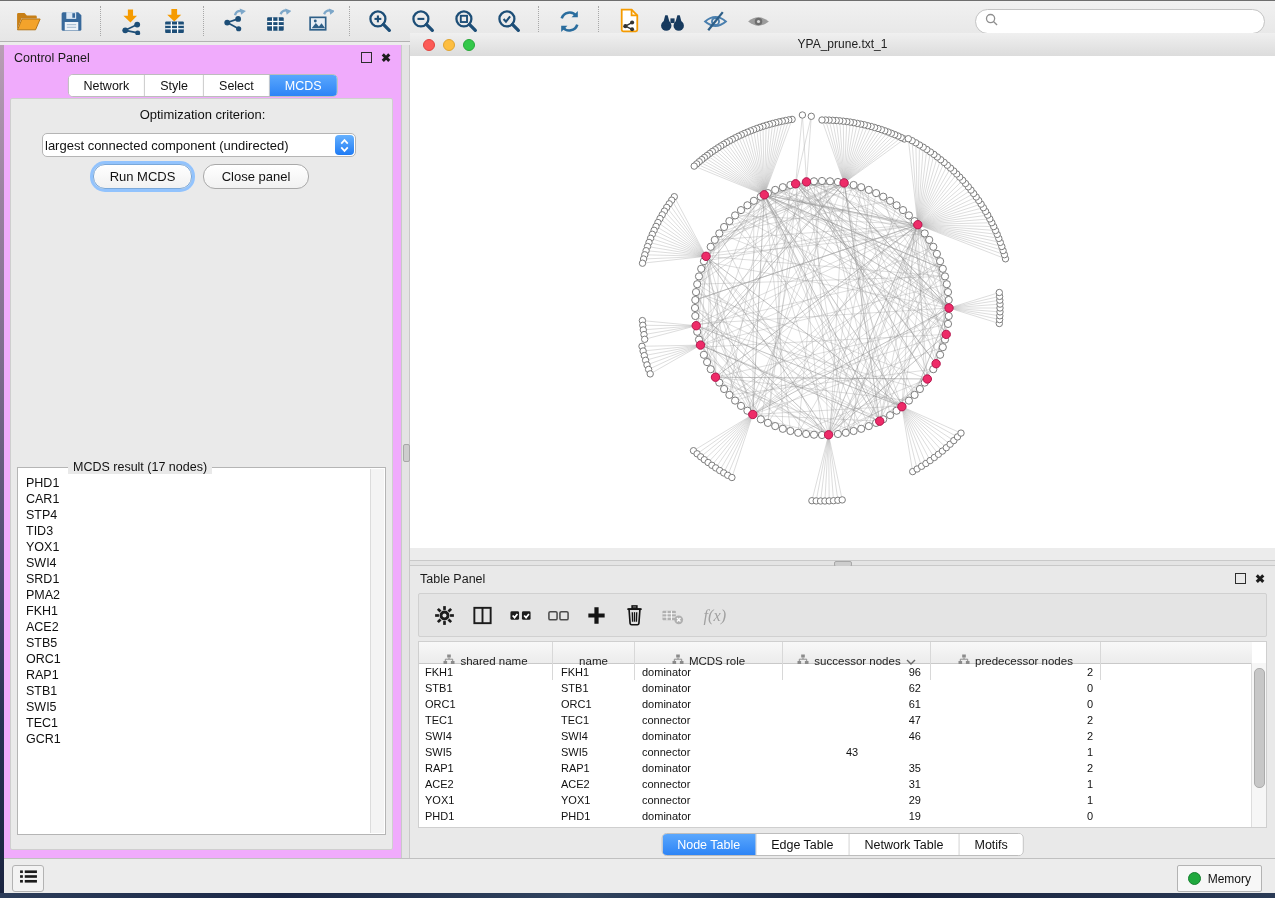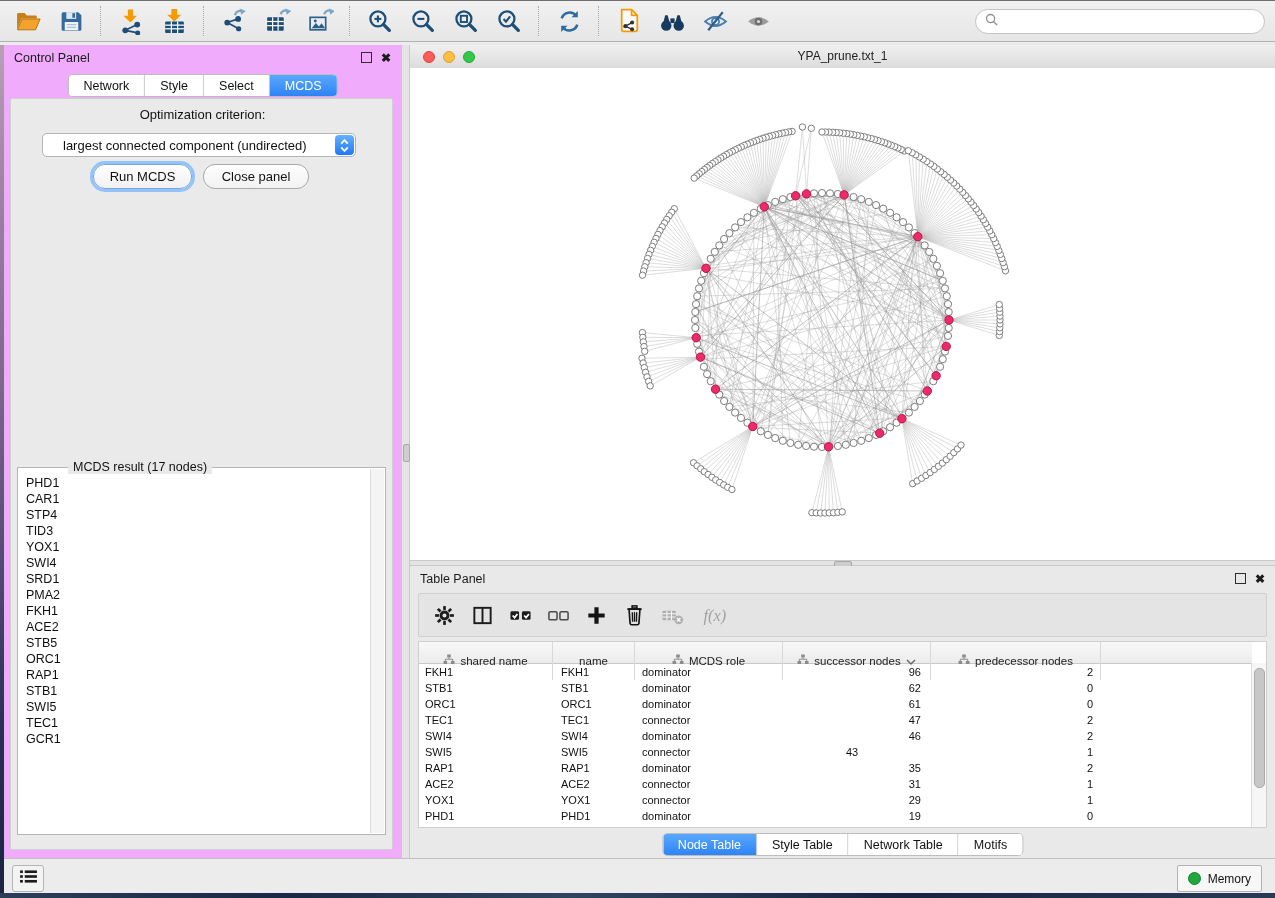--- a/index.html
+++ b/index.html
@@ -33,21 +33,21 @@
   .segtab{display:flex;align-items:center;justify-content:center;padding:0 15px;color:#111;
     border-right:1px solid #c6c6c6;background:#fff;}
   .segtab:last-child{border-right:none;}
   .segtab.active{background:linear-gradient(#5aa7fd,#2d84f6);color:#fff;}
   #cp-tabs{position:absolute;top:29px;left:50%;transform:translateX(-50%);}
   #cp-body{position:absolute;left:6px;top:53px;width:383px;height:752px;background:#eaeaea;
     border:1px solid #cfcfcf;border-radius:2px;box-sizing:border-box;}
   #opt-label{position:absolute;left:0;right:0;top:62px;text-align:center;font-size:13px;color:#111;}
   #criterion{position:absolute;left:38px;top:88px;width:314px;height:24px;background:#fff;
     border:1px solid #b5b5b5;border-radius:5px;font-size:13px;display:flex;align-items:center;
-    box-sizing:border-box;padding-left:20px;color:#111;}
+    box-sizing:border-box;padding-left:2px;color:#111;}
   #criterion .stepper{position:absolute;right:1px;top:1px;width:19px;height:20px;border-radius:4px;
     background:linear-gradient(#66b1fe,#1f7bf4);display:flex;align-items:center;justify-content:center;}
   .pushbtn{position:absolute;height:25px;background:linear-gradient(#ffffff,#f1f1f1);border:1px solid #a9a9a9;
     border-radius:12px;font-size:13px;color:#111;display:flex;align-items:center;justify-content:center;
     font-family:"Liberation Sans",sans-serif;box-sizing:border-box;}
   #run-btn{left:89px;top:119px;width:99px;box-shadow:0 0 0 3px #92c3fd;border-color:#7aa8d9;}
   #close-btn{left:199px;top:119px;width:106px;}
   #mcds-group{position:absolute;left:13px;top:422px;width:369px;height:368px;border:1px solid #b5b5b5;
     background:#fff;box-sizing:border-box;}
   #mcds-group-label{position:absolute;left:6px;top:-8px;background:#e9e9e9;padding:0 5px;font-size:12.5px;color:#111;margin-left:44px;}
@@ -55,21 +55,21 @@
   .mcds-item{font-size:12.5px;line-height:16px;color:#101010;}
   #mcds-scroll{position:absolute;right:1px;top:1px;bottom:1px;width:13px;background:#f4f4f4;border-left:1px solid #dcdcdc;}
   
   #vsplit{position:absolute;left:401px;top:45px;width:9px;height:813px;background:#e4e4e4;
     border-left:1px solid #c9c9c9;border-right:1px solid #c9c9c9;box-sizing:border-box;}
   #vsplit .knob{position:absolute;left:1px;top:399px;width:5px;height:16px;background:#cdcdcd;border:1px solid #a8a8a8;border-radius:2px;}
   #hsplit{position:absolute;left:410px;top:560px;width:865px;height:6px;background:#e4e4e4;
     border-top:1px solid #c9c9c9;border-bottom:1px solid #c9c9c9;box-sizing:border-box;}
   #hsplit .knob{position:absolute;left:424px;top:0px;width:16px;height:4px;background:#cdcdcd;border:1px solid #a8a8a8;border-radius:2px;}
   
-  #net-panel{position:absolute;left:410px;top:45px;width:865px;height:515px;background:#fff;}
+  #net-panel{position:absolute;left:410px;top:33px;width:865px;height:515px;background:#fff;}
   #net-titlebar{position:absolute;left:0;top:0;right:0;height:23px;
     background:linear-gradient(#f0f0f0,#dcdcdc);border-bottom:1px solid #b0b0b0;}
   .light{position:absolute;top:5.5px;width:12px;height:12px;border-radius:50%;box-sizing:border-box;}
   #light-red{left:13px;background:#fc5b57;border:1px solid #e2443f;}
   #light-yellow{left:33px;background:#fdbe41;border:1px solid #e0a430;}
   #light-green{left:53px;background:#34c84a;border:1px solid #27a83a;}
   #net-title{position:absolute;left:0;right:0;top:4px;text-align:center;font-size:12px;color:#222;}
   #net-canvas{position:absolute;left:0;top:23px;width:865px;height:492px;background:#fff;}
   
   #table-panel{position:absolute;left:410px;top:566px;width:865px;height:292px;background:#e9e9e9;}
@@ -1276,21 +1276,21 @@
             <div class="tcell" style="flex: 0 0 148px; text-align: right; padding-right: 10px;">19</div>
             <div class="tcell" style="flex: 0 0 170px; text-align: right; padding-right: 8px;">0</div>
           </div>
         </div>
       <div id="tbl-scroll">
         <div id="tbl-thumb"></div>
       </div>
     </div>
     <div id="tp-tabs" class="segtabs">
         <div class="segtab active">Node Table</div>
-        <div class="segtab">Style Table</div>
+        <div class="segtab">Edge Table</div>
         <div class="segtab">Network Table</div>
         <div class="segtab">Motifs</div>
       </div>
   </div>
 
   <div id="status-bar">
     <div id="list-btn">
       <span><svg viewBox="0 0 20 16" width="19" height="15">
             <g fill="#1c1c1c">
               <rect x="1" y="1.5" width="3" height="2.8"></rect>

